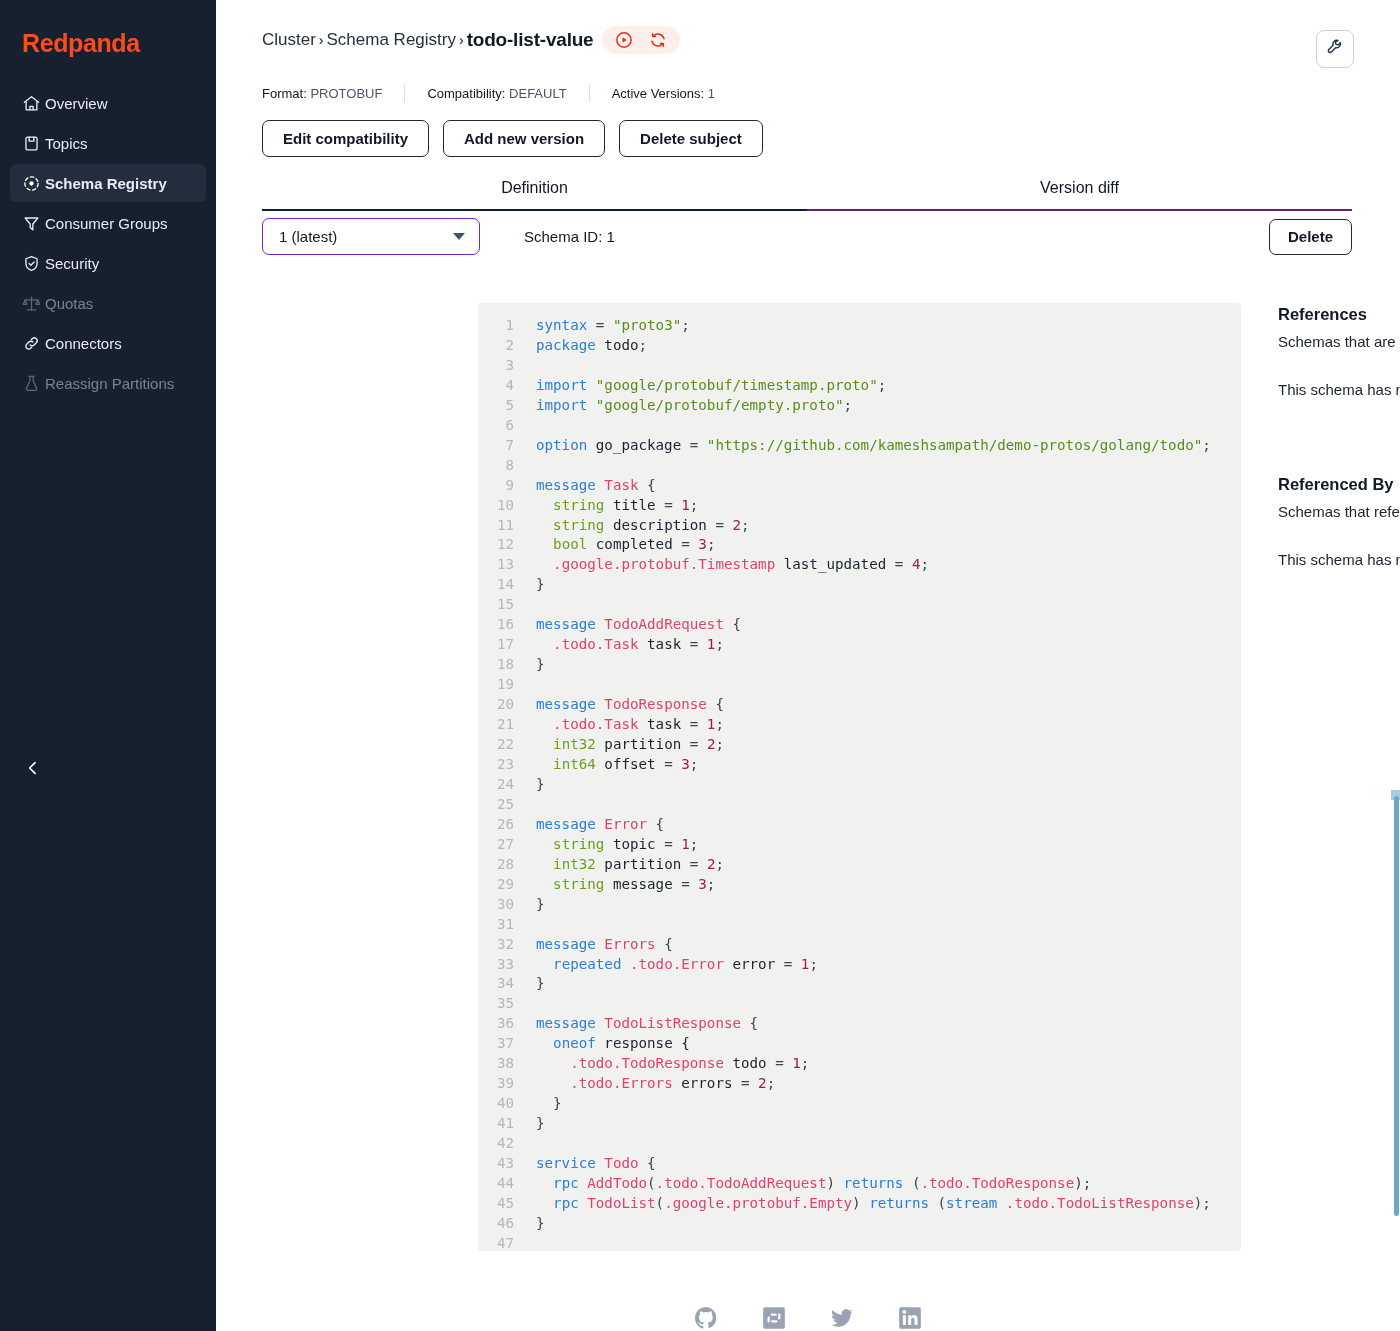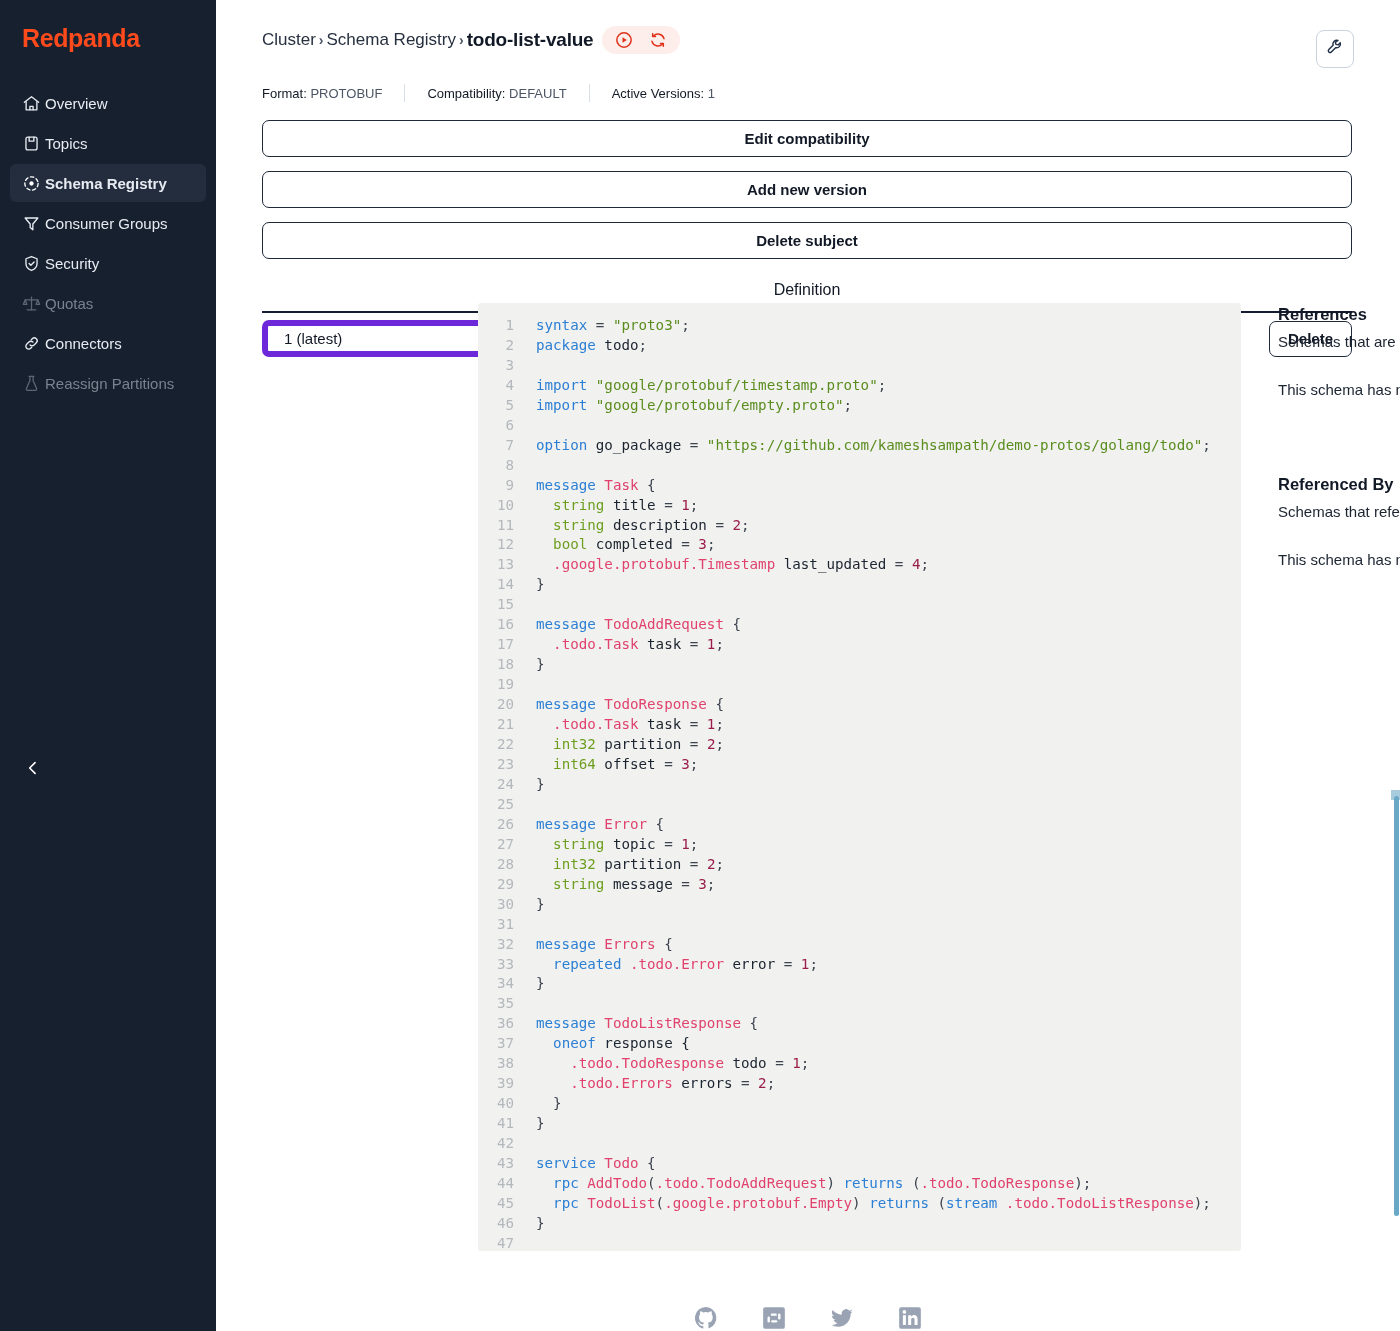--- a/index.html
+++ b/index.html
@@ -18,21 +18,21 @@
     position: relative;
     padding-top: 18px;
   }
   .brand {
     color: #ff4a1c;
     font-size: 25px;
     font-weight: 700;
     letter-spacing: -0.4px;
     padding: 0 0 0 22px;
     height: 40px;
-    display: flex; align-items: center;
+    display: flex; align-items: flex-end;
   }
   .nav { margin-top: 26px; padding: 0 10px; }
   .nav-item {
     display: flex; align-items: center; gap: 4px;
     height: 38px;
     padding: 0 12px;
     border-radius: 6px;
     color: #e8ecf2;
     font-size: 15px;
     margin-bottom: 2px;
@@ -77,21 +77,21 @@
     padding: 4px 12px; margin-left: 6px;
   }
   .ta-icon { width: 20px; height: 20px; cursor: pointer; display: block; }
 
   .meta-row { display: flex; align-items: center; margin-top: 26px; height: 22px; }
   .meta { font-size: 13px; color: #121926; white-space: nowrap; }
   .meta .k { color: #121926; }
   .meta .v { color: #4b5565; }
   .meta-div { width: 1px; height: 18px; background: #d9e0e8; margin: 0 22px; }
 
-  .btn-row { display: flex; gap: 14px; margin-top: 16px; flex-direction: column; }
+  .btn-row { display: flex; gap: 14px; margin-top: 16px; }
   .btn {
     border: 1px solid #1e2a3a; border-radius: 7px;
     background: #fff; color: #121926;
     font-family: "Liberation Sans", sans-serif;
     font-size: 15px; font-weight: 700;
     padding: 0 20px; height: 37px;
     cursor: pointer;
   }
   .btn.small { padding: 0 18px; height: 36px; }
 
@@ -104,22 +104,22 @@
     border-bottom: 2px solid #701a75;
   }
   .tab.active { border-bottom-color: #141e33; }
 
   .ver-label {
     font-size: 11px; letter-spacing: .55px;
     color: #7b8595; margin-top: 19px; font-weight: 400;
   }
   .ver-row { display: flex; align-items: center; margin-top: 7px; }
   .select {
-    width: 260px; height: 37px;
-    border: 6px solid #6d28d9; border-radius: 7px;
+    width: 218px; height: 37px;
+    border: 1px solid #6d28d9; border-radius: 7px;
     background: #fff;
     display: flex; align-items: center; justify-content: space-between;
     padding: 0 14px 0 16px;
     font-size: 15px; color: #121926;
     cursor: pointer;
   }
   .select .caret { width: 0; height: 0; border-left: 6px solid transparent; border-right: 6px solid transparent; border-top: 7px solid #42526a; }
   .schema-id { font-size: 15px; color: #121926; margin-left: 44px; }
   .delete-btn { margin-left: auto; }
 
@@ -349,20 +349,21 @@
     </div>
 
     <div class="btn-row">
       <button class="btn">Edit compatibility</button>
       <button class="btn">Add new version</button>
       <button class="btn">Delete subject</button>
     </div>
 
     <div class="tabs">
       <div class="tab active">Definition</div>
+      <div class="tab">Version diff</div>
     </div>
 
     <div class="ver-row">
       <div class="select">
         <span>1 (latest)</span>
         <span class="caret"></span>
       </div>
       <span class="schema-id">Schema ID: 1</span>
       <button class="btn small delete-btn">Delete</button>
     </div>

